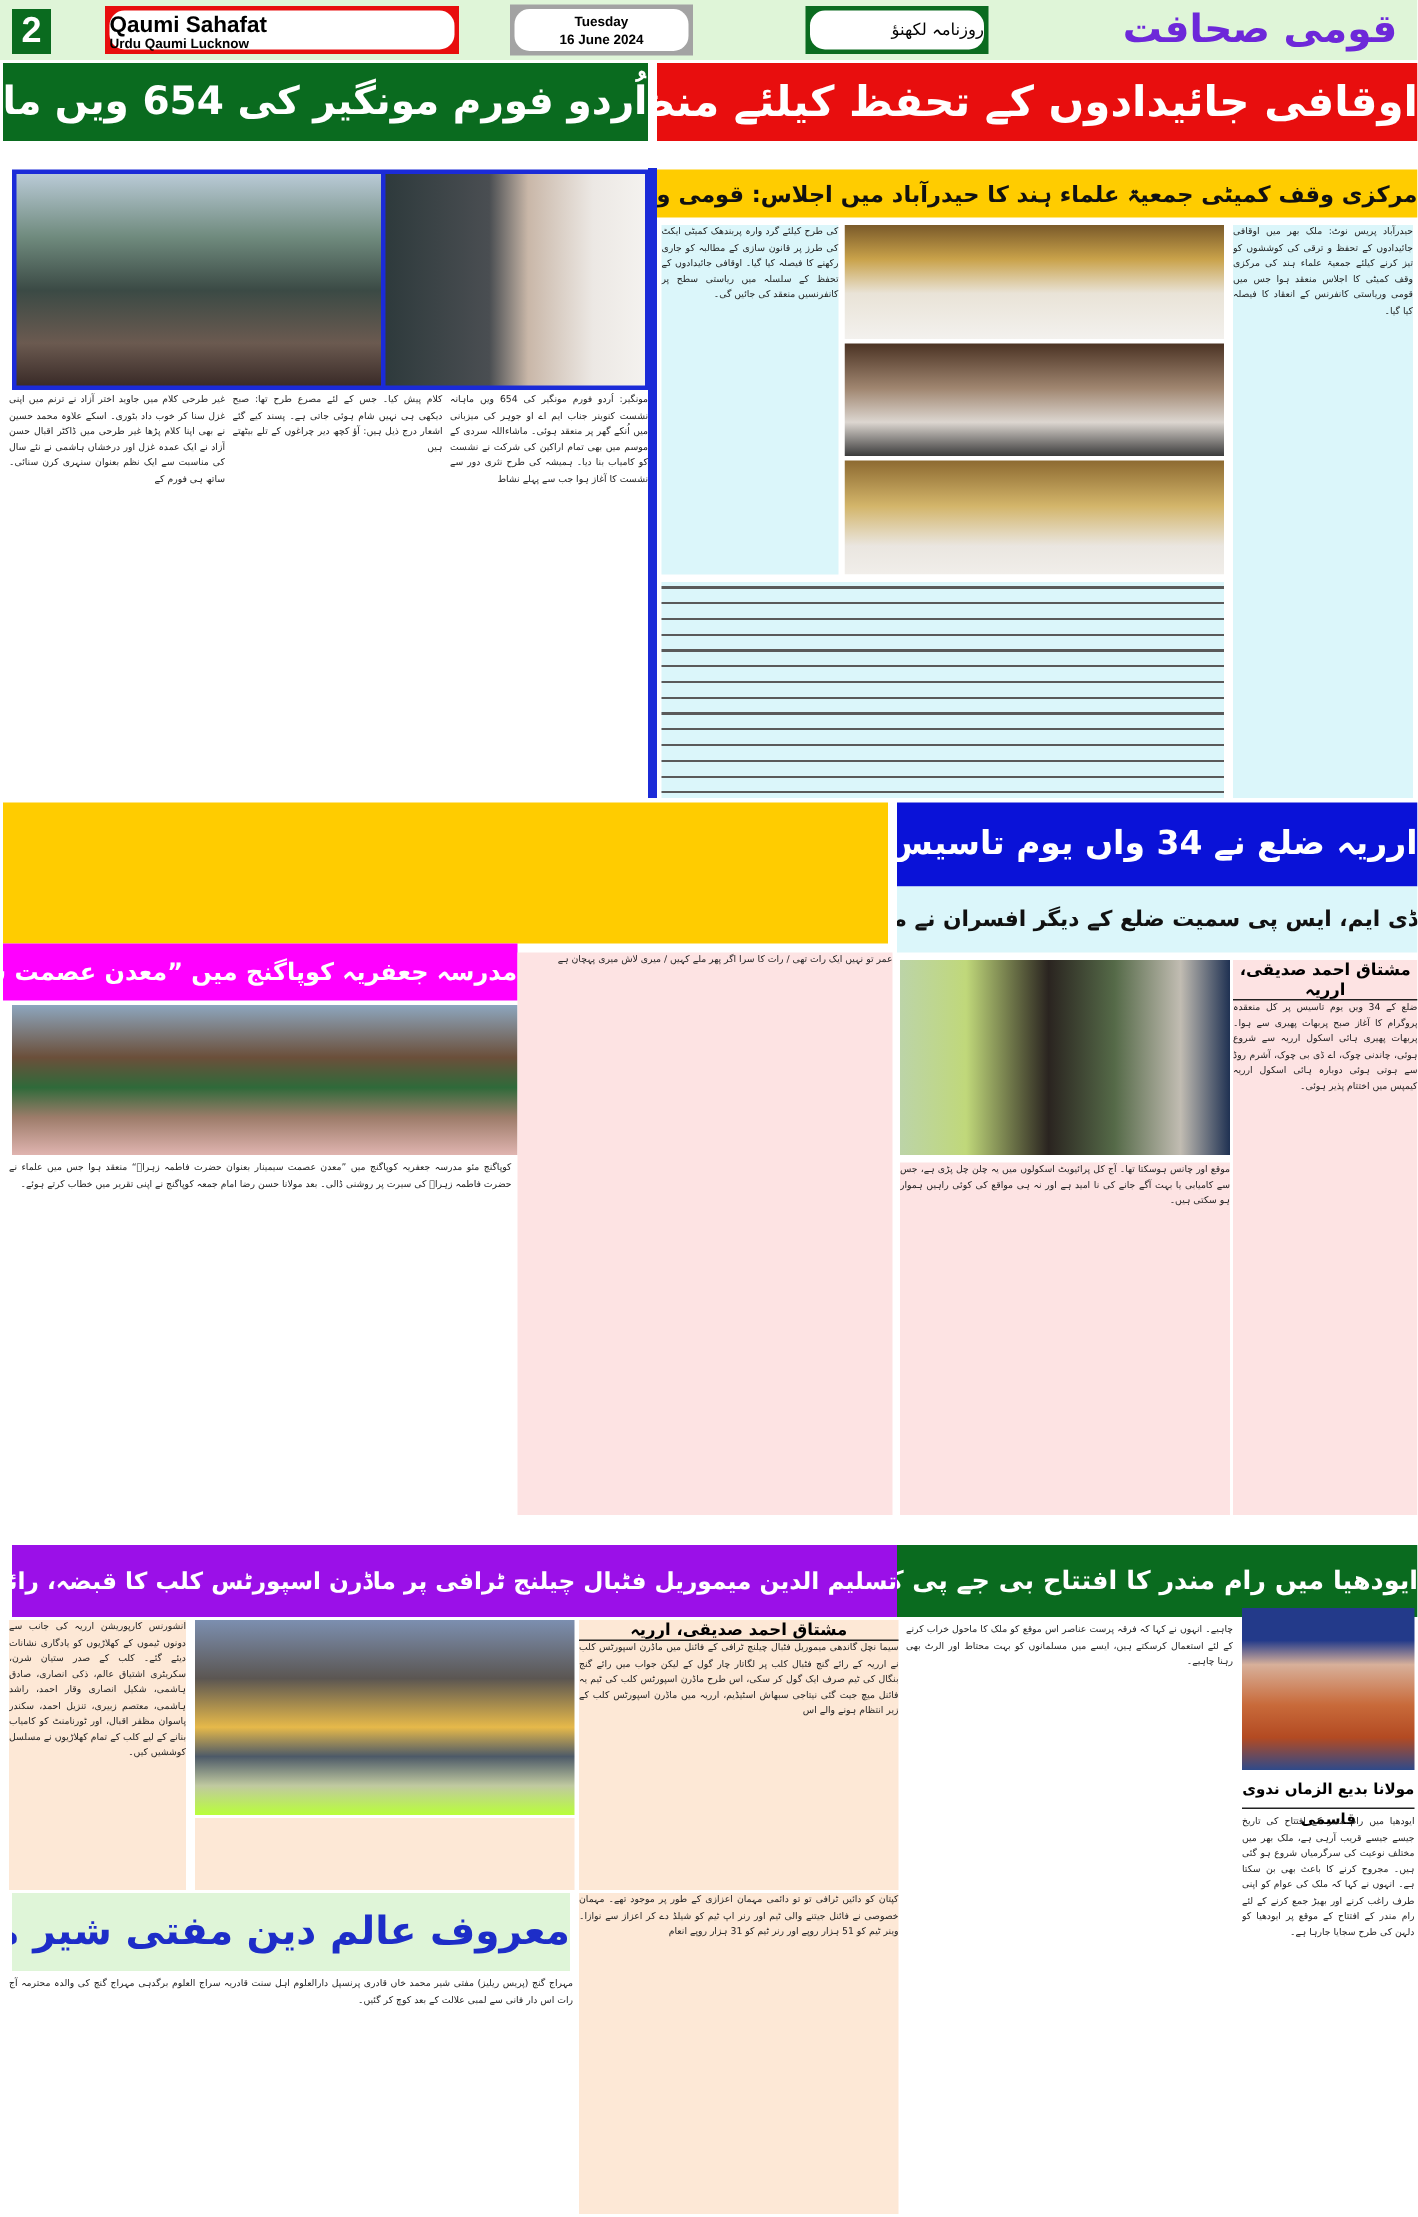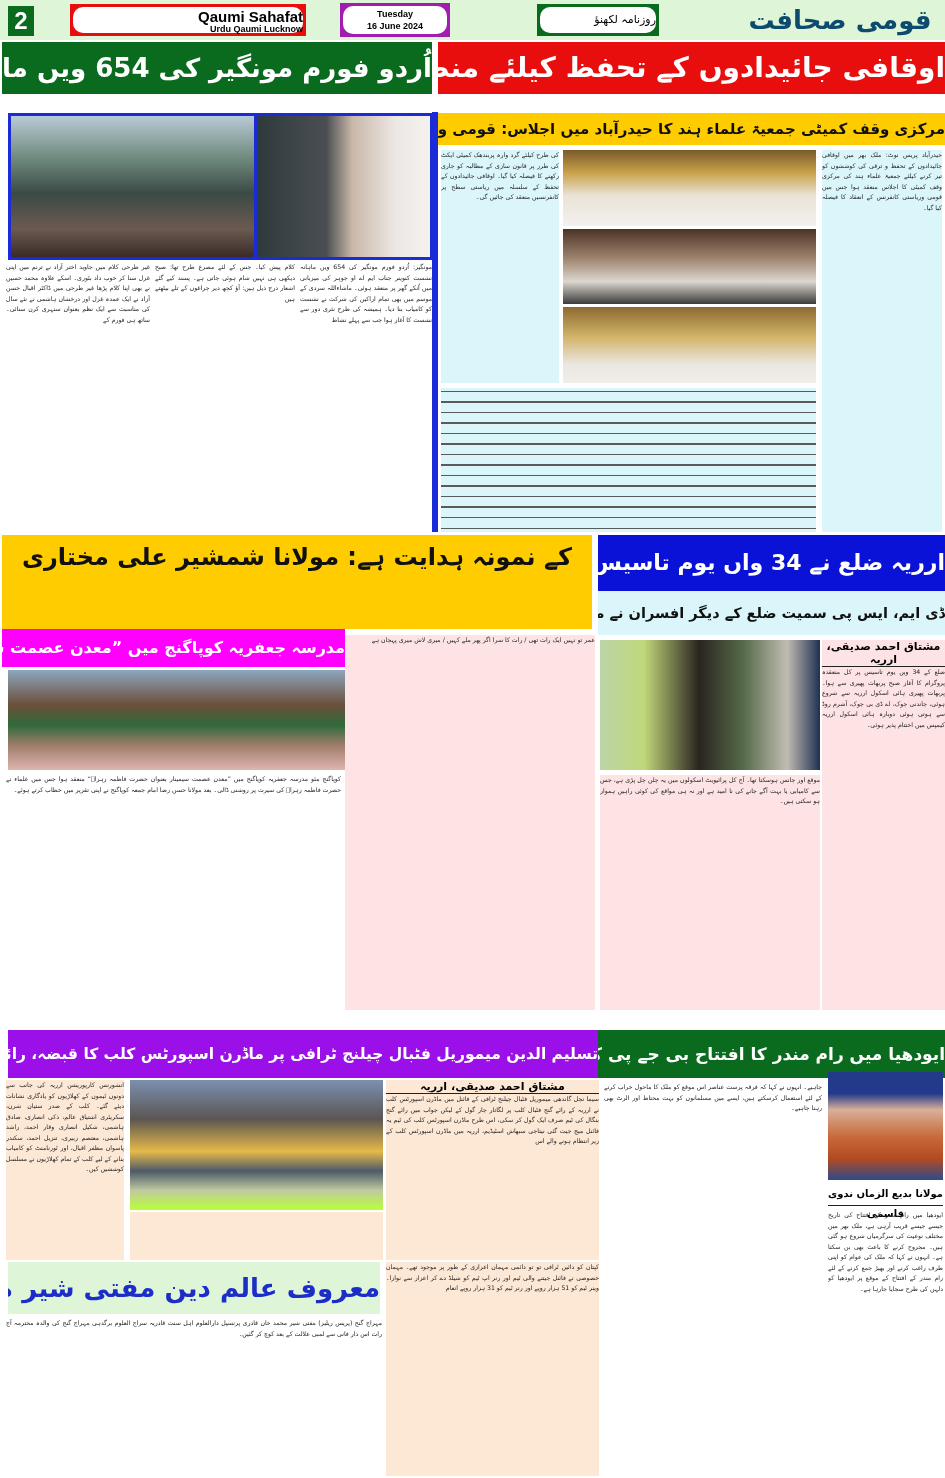--- a/index.html
+++ b/index.html
@@ -1,28 +1,28 @@
 <!DOCTYPE html>
 <html><head>
 <meta charset="utf-8">
 <style>
 *{box-sizing:border-box;margin:0;padding:0}
 body{width:945px;height:1478px;background:#fff;font-family:"DejaVu Sans",sans-serif;overflow:hidden;position:relative}
 .abs{position:absolute}
 .masthead{left:0;top:0;width:945px;height:40px;background:#dff5d8}
 .pageno{left:8px;top:6px;width:26px;height:30px;background:#0a6b1f;color:#fff;font:bold 24px "Liberation Sans",sans-serif;text-align:center;line-height:30px}
 .title-box{left:70px;top:4px;width:236px;height:32px;background:#e80e0e;padding:3px}
-.title-inner{width:100%;height:100%;background:#fff;border-radius:10px;text-align:right}
+.title-inner{width:100%;height:100%;background:#fff;border-radius:10px;text-align:left}
 .t1{font:bold 15px "Liberation Sans",sans-serif;line-height:15px;padding-top:2px}
 .t2{font:bold 9px "Liberation Sans",sans-serif;line-height:10px}
-.date-box{left:340px;top:3px;width:110px;height:34px;background:#a21caf;padding:3px}
+.date-box{left:340px;top:3px;width:122px;height:34px;background:#a3a3a3;padding:3px}
 .date-inner{width:100%;height:100%;background:#fff;border-radius:10px;text-align:center;font:bold 9px "Liberation Sans",sans-serif;line-height:12px;padding-top:2px}
 .rn-box{left:537px;top:4px;width:122px;height:32px;background:#0a6b1f;padding:3px}
 .rn-inner{width:100%;height:100%;background:#fff;border-radius:10px;text-align:right;font:11px "DejaVu Sans",sans-serif;line-height:26px;direction:rtl}
-.logo{left:740px;top:4px;width:200px;height:32px;color:#0c4a6e;font:bold 26px "DejaVu Sans",sans-serif;text-align:center;direction:rtl;line-height:32px}
+.logo{left:740px;top:4px;width:200px;height:32px;color:#6d28d9;font:bold 26px "DejaVu Sans",sans-serif;text-align:center;direction:rtl;line-height:32px}
 .hl{color:#fff;font:bold 30px "DejaVu Sans",sans-serif;direction:rtl;text-align:center;white-space:nowrap;overflow:hidden}
 .col{font:6.2px/10.5px "DejaVu Sans",sans-serif;direction:rtl;text-align:justify;color:#222;overflow:hidden}
 .photo{overflow:hidden}
 .byline{font:bold 11px "DejaVu Sans",sans-serif;direction:rtl;text-align:center;border-bottom:1.5px solid #222}
 .lines{background:repeating-linear-gradient(to bottom,transparent 0,transparent 3px,#5a5a5a 3px,#5a5a5a 4.5px,transparent 4.5px,transparent 10.5px)}
 </style>
 </head>
 <body>
 
 <div class="abs masthead"></div>
@@ -62,21 +62,20 @@
   <div style="flex:1;background:linear-gradient(180deg,#4b3324 0%,#a08670 40%,#dcd6d0 70%,#3b3b3b 100%)"></div>
   <div style="flex:1;background:linear-gradient(180deg,#8d6a31 0%,#d3b56a 40%,#eae6e0 75%,#f1eeea 100%)"></div>
 </div>
 <div class="abs col" style="left:822px;top:150px;width:120px;height:382px;background:#dbf6fa">حیدرآباد پریس نوٹ: ملک بھر میں اوقافی جائیدادوں کے تحفظ و ترقی کی کوششوں کو تیز کرنے کیلئے جمعیۃ علماء ہند کی مرکزی وقف کمیٹی کا اجلاس منعقد ہوا جس میں قومی وریاستی کانفرنس کے انعقاد کا فیصلہ کیا گیا۔</div>
 <div class="abs col" style="left:441px;top:150px;width:118px;height:233px;background:#dbf6fa">کی طرح کیلئے گرد وارہ پربندھک کمیٹی ایکٹ کی طرز پر قانون سازی کے مطالبہ کو جاری رکھنے کا فیصلہ کیا گیا۔ اوقافی جائیدادوں کے تحفظ کے سلسلہ میں ریاستی سطح پر کانفرنسیں منعقد کی جائیں گی۔</div>
 <div class="abs col lines" style="left:441px;top:388px;width:375px;height:144px;background-color:#dbf6fa"></div>
 
 <div class="abs hl" style="left:598px;top:535px;width:347px;height:56px;background:#0a12d8;line-height:56px;font-size:22px">ارریہ ضلع نے 34 واں یوم تاسیس بڑی شان وشوکت کے ساتھ منایا گیا</div>
 <div class="abs hl" style="left:598px;top:591px;width:347px;height:44px;background:#dbf6fa;color:#111;line-height:44px;font-size:14.5px">ڈی ایم، ایس پی سمیت ضلع کے دیگر افسران نے مشترکہ طور پر شمع روشن کر پروگرام کا کیا افتتاح</div>
 <div class="abs hl" style="left:2px;top:535px;width:590px;height:94px;background:#ffcc00;color:#111;font-size:24px;line-height:45px;white-space:normal">
-  <div>کے نمونہ ہدایت ہے: مولانا شمشیر علی مختاری</div>
 </div>
 <div class="abs hl" style="left:2px;top:629px;width:343px;height:38px;background:#ff00ff;line-height:38px;font-size:16px">مدرسہ جعفریہ کوپاگنج میں ”معدن عصمت سیمینار منعقد“</div>
 <div class="abs photo" style="left:8px;top:670px;width:337px;height:100px;background:linear-gradient(180deg,#8da6be 0%,#6b4f3a 35%,#2f6a3a 55%,#9d7c6a 75%,#e0b4b0 100%)"></div>
 <div class="abs col" style="left:6px;top:774px;width:335px;height:236px;background:#fff">کوپاگنج مئو مدرسہ جعفریہ کوپاگنج میں ”معدن عصمت سیمینار بعنوان حضرت فاطمہ زہراؑ“ منعقد ہوا جس میں علماء نے حضرت فاطمہ زہراؑ کی سیرت پر روشنی ڈالی۔ بعد مولانا حسن رضا امام جمعہ کوپاگنج نے اپنی تقریر میں خطاب کرتے ہوئے۔</div>
 <div class="abs col" style="left:345px;top:635px;width:250px;height:375px;background:#fde3e3">عمر تو نہیں ایک رات تھی / رات کا سرا اگر پھر ملے کہیں / میری لاش میری پہچان ہے</div>
 
 <div class="abs photo" style="left:600px;top:640px;width:220px;height:130px;background:linear-gradient(90deg,#bcd4a8 0%,#c0d87a 20%,#2a2420 45%,#556a48 65%,#c1bcb2 85%,#1f3152 100%)"></div>
 <div class="abs" style="left:822px;top:640px;width:123px;height:370px;background:#fde3e3">
   <div class="byline">مشتاق احمد صدیقی، ارریہ</div>
   <div class="col" style="height:340px">ضلع کے 34 ویں یوم تاسیس پر کل منعقدہ پروگرام کا آغاز صبح پربھات پھیری سے ہوا۔ پربھات پھیری ہائی اسکول ارریہ سے شروع ہوئی، چاندنی چوک، اے ڈی بی چوک، آشرم روڈ سے ہوتی ہوئی دوبارہ ہائی اسکول ارریہ کیمپس میں اختتام پذیر ہوئی۔</div>

